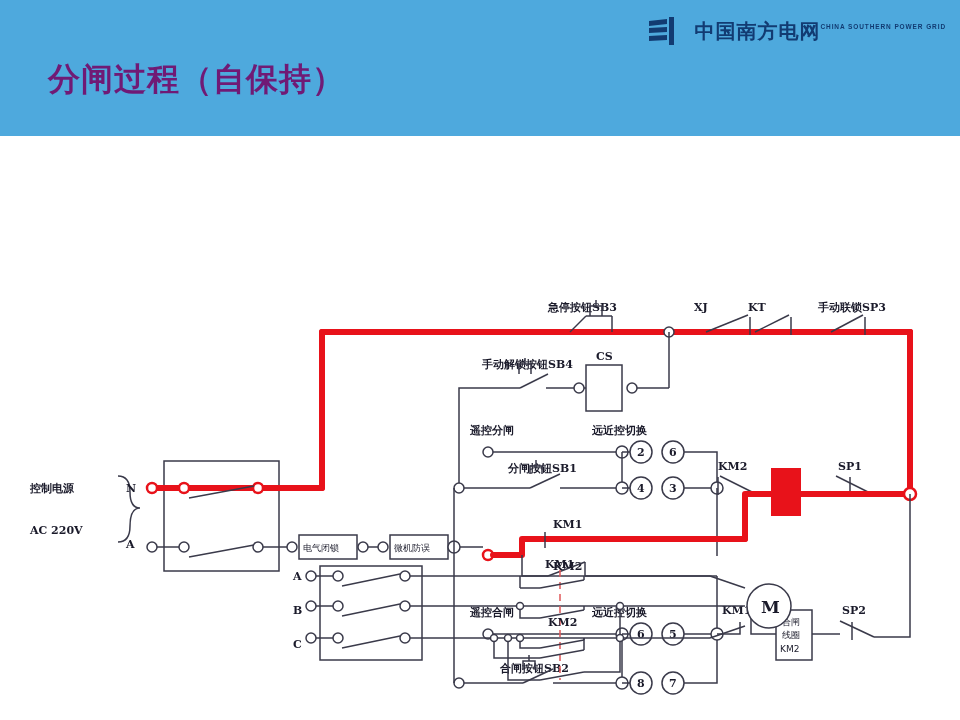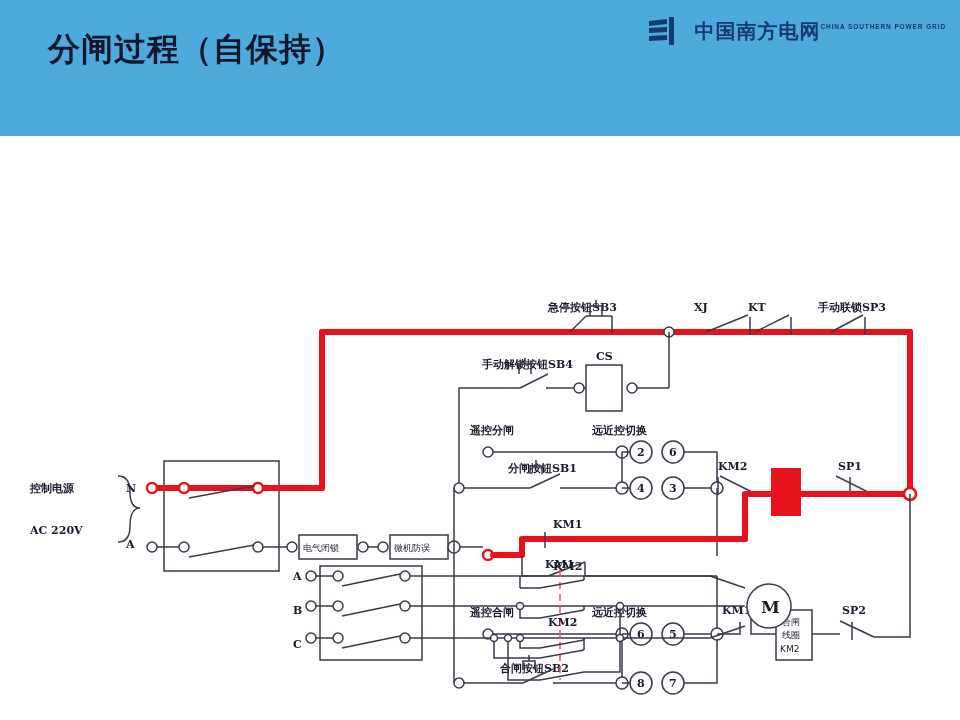--- a/index.html
+++ b/index.html
@@ -9,23 +9,23 @@
     overflow:hidden;position:relative;
   }
   #slide{position:relative;width:960px;height:720px;background:#fff;}
 
   
   .header{
     position:absolute;left:0;top:0;width:960px;height:136px;
     background:#4ea9dd;
   }
   .header-title{
-    position:absolute;left:48px;top:28px;
+    position:absolute;left:48px;top:58px;
     font-family:Liberation Sans, sans-serif;
-    font-size:32px;font-weight:700;color:#0f172a;letter-spacing:1px;
+    font-size:32px;font-weight:700;color:#701a75;letter-spacing:1px;
     white-space:nowrap;
   }
   .brand{
     position:absolute;right:14px;top:10px;height:42px;
     display:flex;align-items:center;gap:7px;
   }
   .brand-mark{width:40px;height:32px;position:relative;}
   .brand-text{display:flex;align-items:flex-start;line-height:1;}
   .brand-cn{
     font-family:"DejaVu Sans","Liberation Sans",sans-serif;

